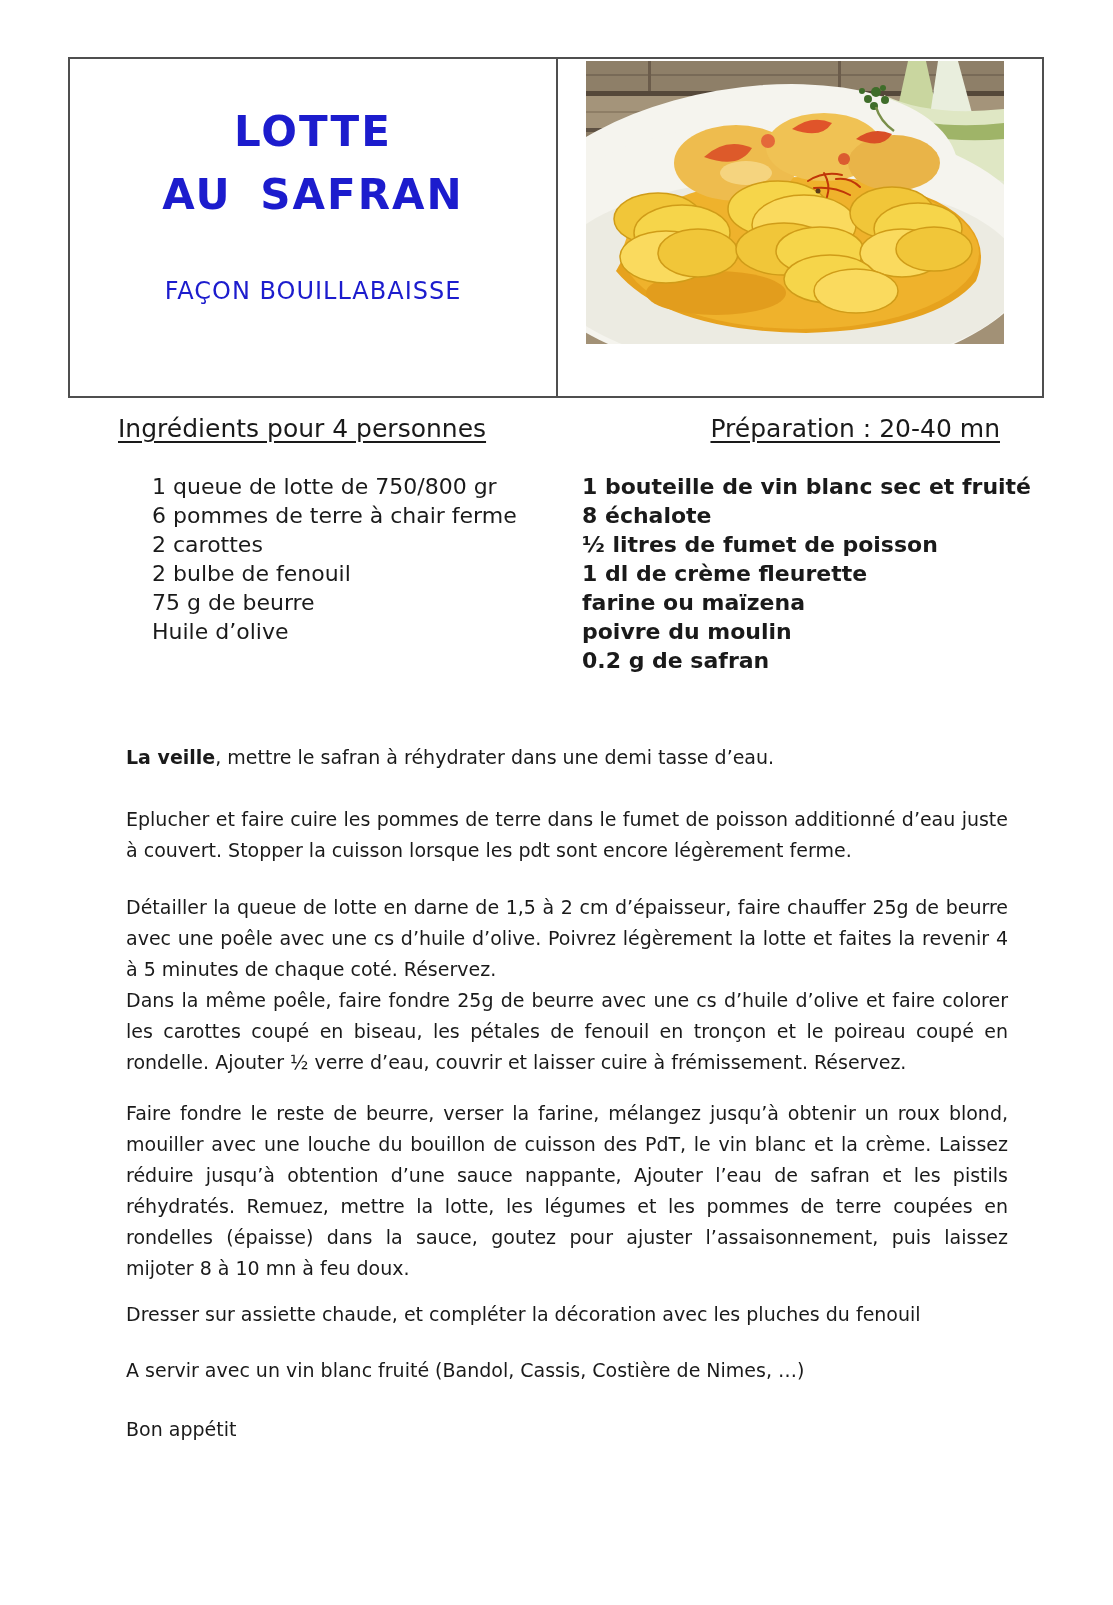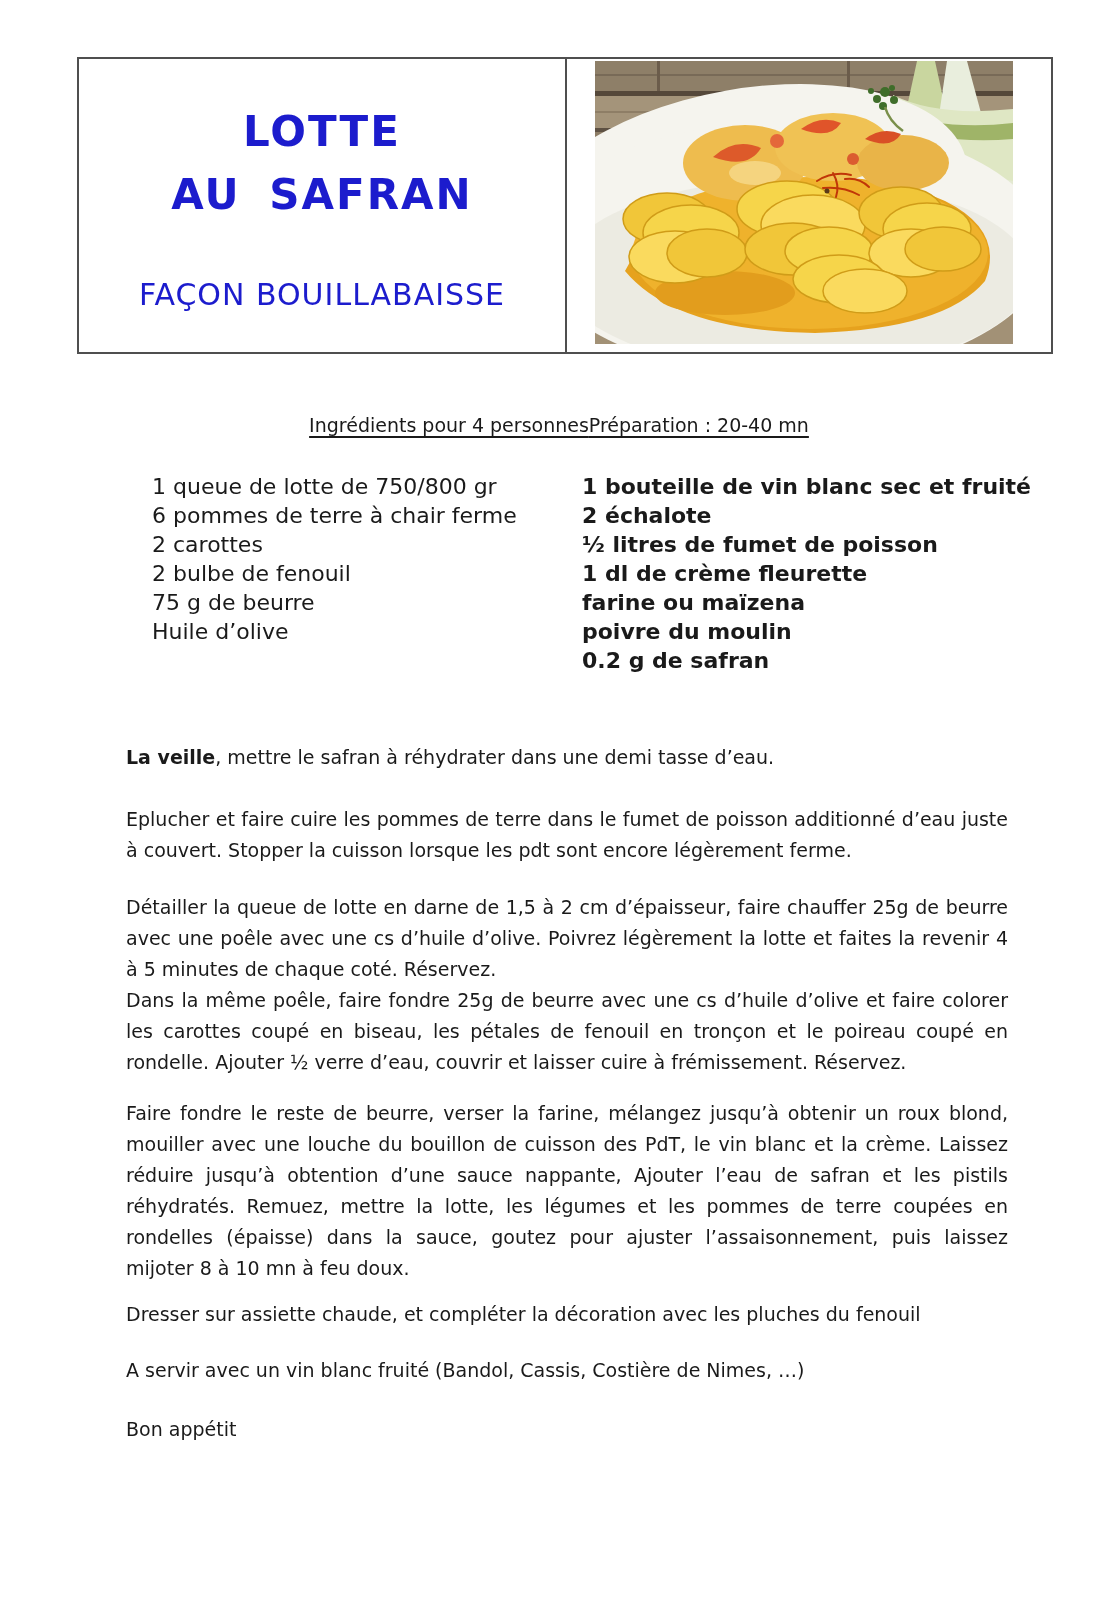--- a/index.html
+++ b/index.html
@@ -10,39 +10,39 @@
   html,body{margin:0;padding:0;}
   body{
     width:1113px;height:1605px;background:#ffffff;position:relative;overflow:hidden;
     font-family:"DejaVu Sans", sans-serif;color:var(--ink);
     -webkit-font-smoothing:antialiased;
   }
   .abs{position:absolute;}
 
   
   .header-table{
-    left:77px;top:57px;width:976px;height:297px;
+    left:68px;top:57px;width:976px;height:341px;
     border:2px solid var(--border);box-sizing:border-box;display:flex;background:#fff;
   }
   .title-cell{
     flex:0 0 488px;width:488px;border-right:2px solid var(--border);
     box-sizing:border-box;text-align:center;position:relative;
   }
   .title-line{position:absolute;left:0;width:100%;color:var(--blue);font-weight:bold;
     font-size:42px;letter-spacing:2px;white-space:nowrap;}
   .title-line.l1{top:48px;}
   .title-line.l2{top:111px;word-spacing:12px;}
   .subtitle{position:absolute;left:0;width:100%;top:218px;color:var(--blue);
-    font-size:30px;letter-spacing:1px;white-space:nowrap;}
+    font-size:24px;letter-spacing:1px;white-space:nowrap;}
   .photo-cell{flex:1;box-sizing:border-box;padding:2px 0 0 28px;}
   svg.dish{display:block;width:418px;height:283px;}
 
   
-  .hrow{left:118px;top:414px;width:882px;display:flex;justify-content:center;
-    font-size:19px;}
+  .hrow{left:118px;top:414px;width:882px;display:flex;justify-content:space-between;
+    font-size:25px;}
   .u{text-decoration:underline;text-decoration-thickness:2px;text-underline-offset:4px;}
 
   
   .ing{top:472px;font-size:22px;line-height:29px;white-space:nowrap;}
   .ing-left{left:152px;}
   .ing-right{left:582px;font-weight:bold;}
 
   
   .para{left:118px;width:882px;font-size:19px;line-height:31px;margin:8px;}
   .just{text-align:justify;}
@@ -152,21 +152,21 @@
 <div class="abs ing ing-left">
   <div>1 queue de lotte de 750/800 gr</div>
   <div>6 pommes de terre à chair ferme</div>
   <div>2 carottes</div>
   <div>2 bulbe de fenouil</div>
   <div>75 g de beurre</div>
   <div>Huile d’olive</div>
 </div>
 <div class="abs ing ing-right">
   <div>1 bouteille de vin blanc sec et fruité</div>
-  <div>2 échalote</div>
+  <div>8 échalote</div>
   <div>½ litres de fumet de poisson</div>
   <div>1 dl de crème fleurette</div>
   <div>farine ou maïzena</div>
   <div>poivre du moulin</div>
   <div>0.2 g de safran</div>
 </div>
 
 <p class="abs para nowrap" style="top:734px">
   <span class="b">La veille</span><span>, mettre le safran à réhydrater dans une demi tasse d’eau.</span>
 </p>

